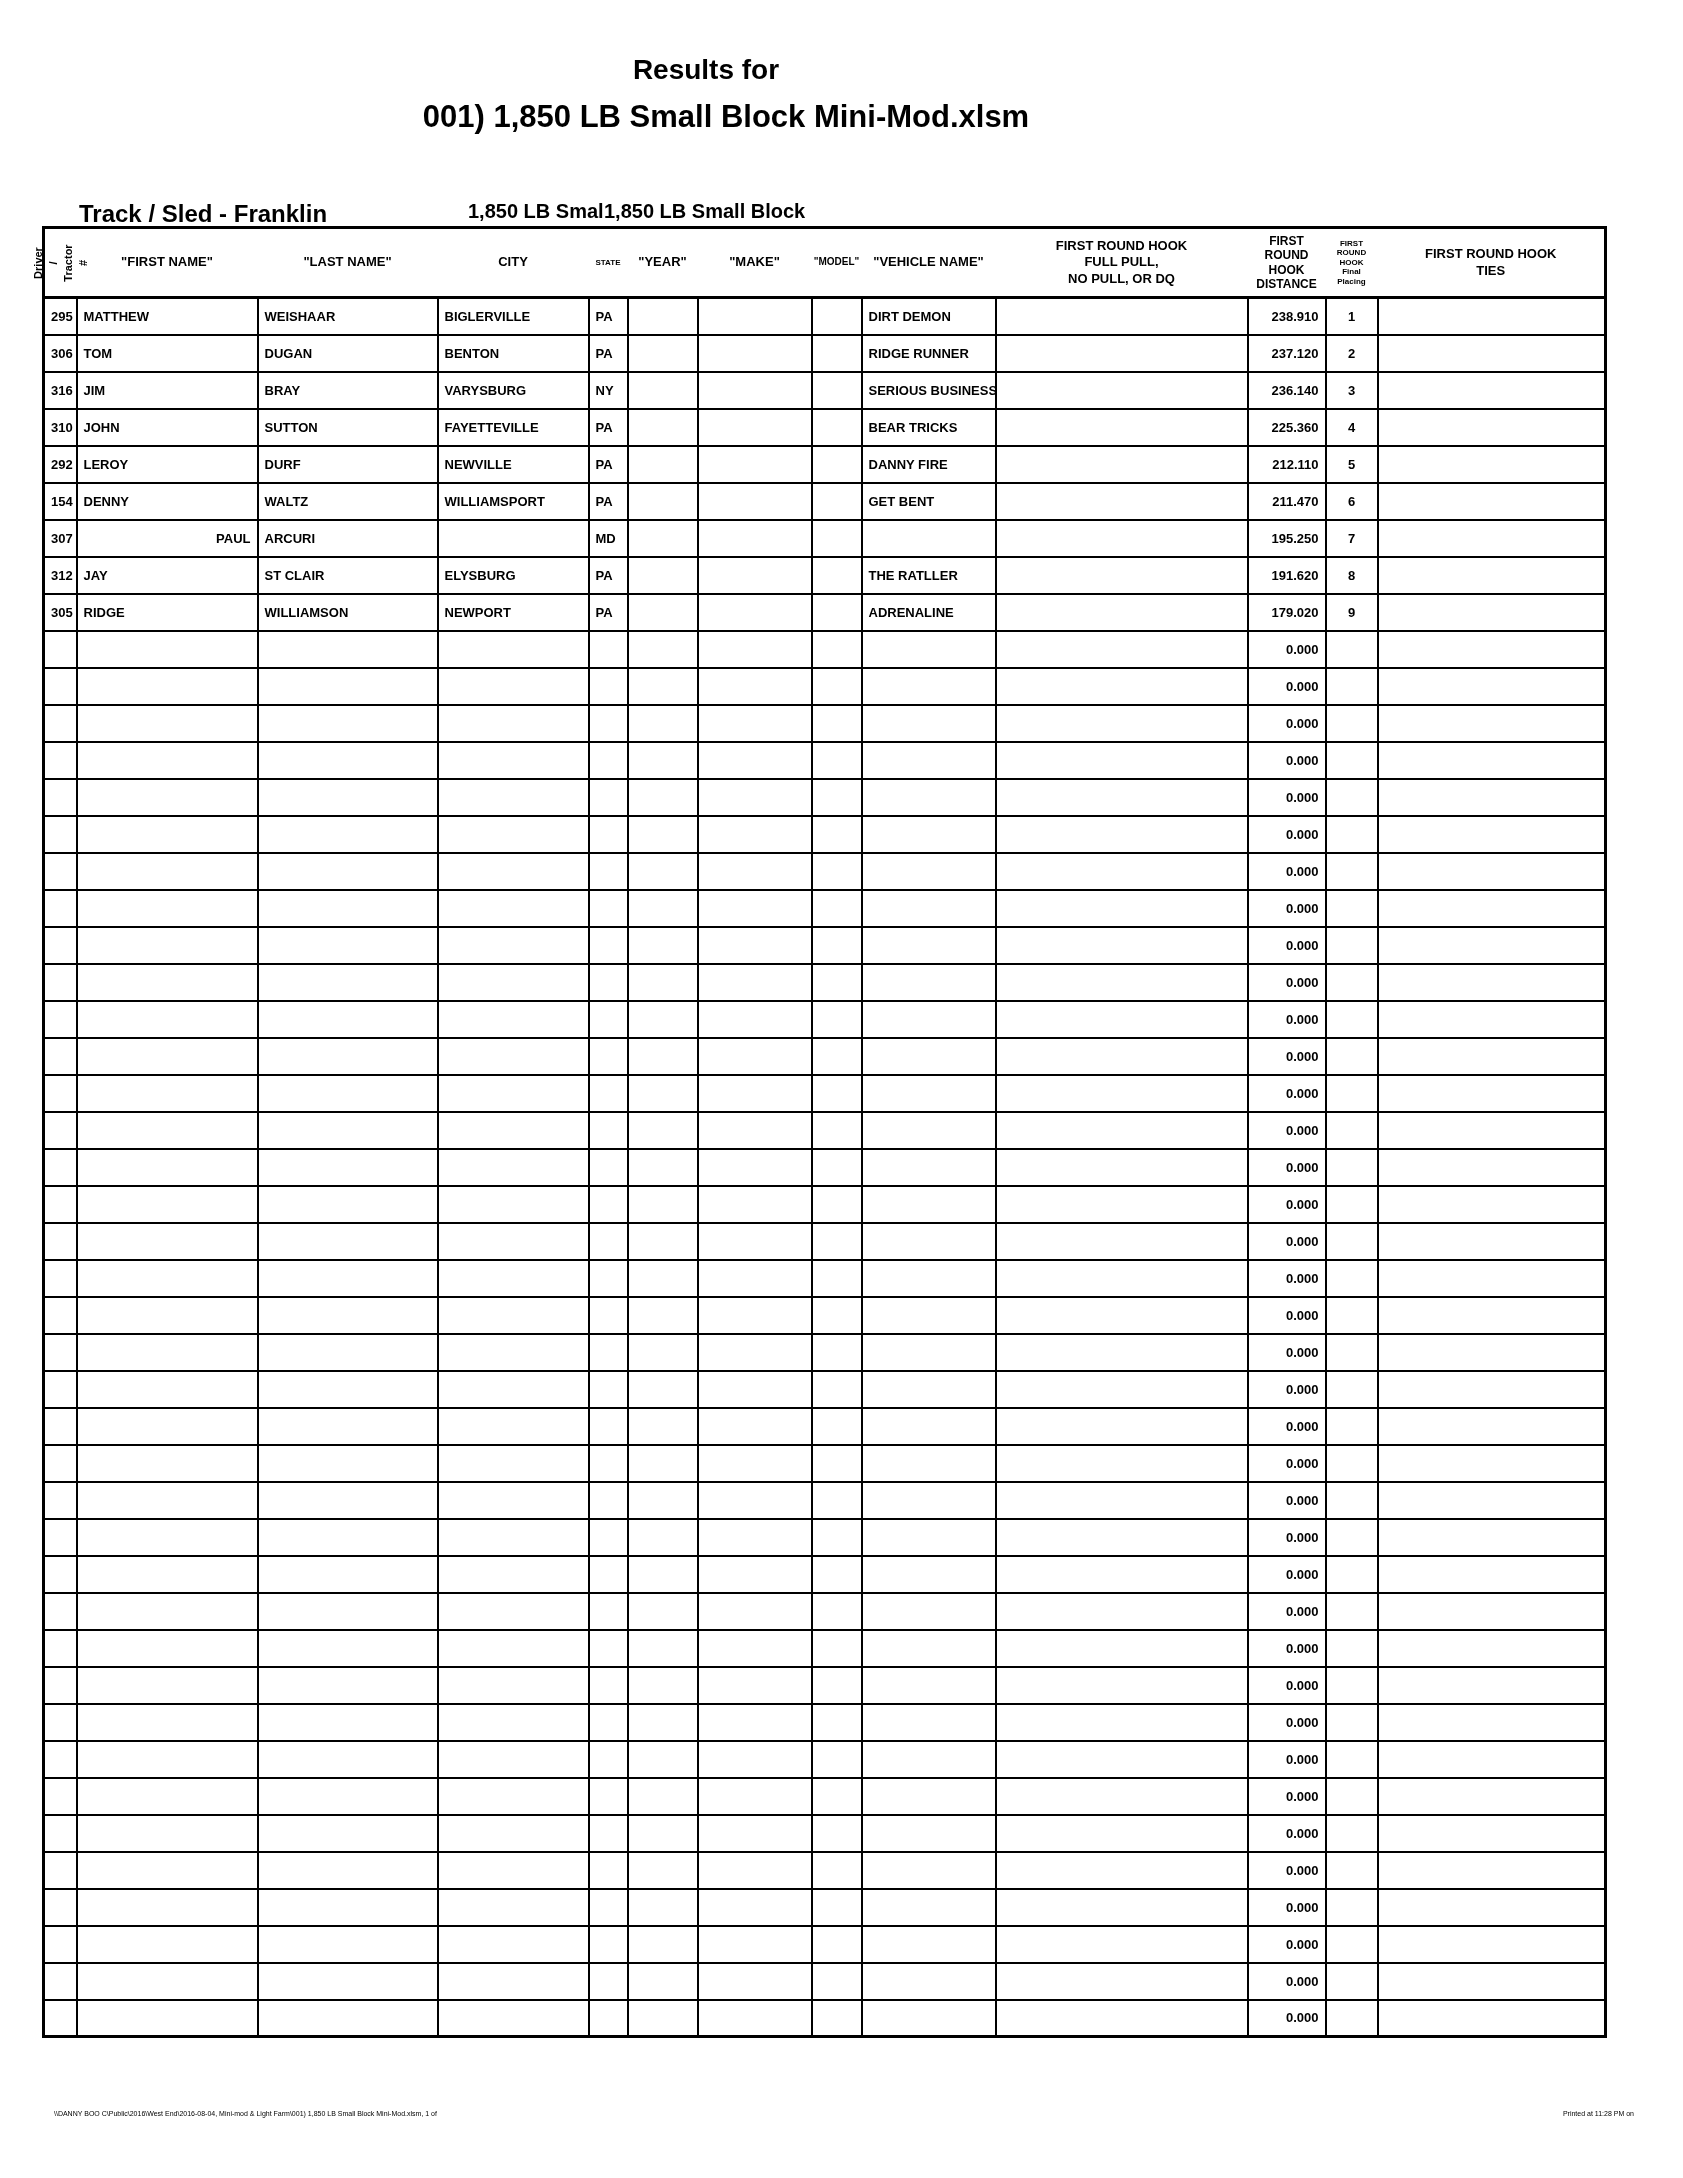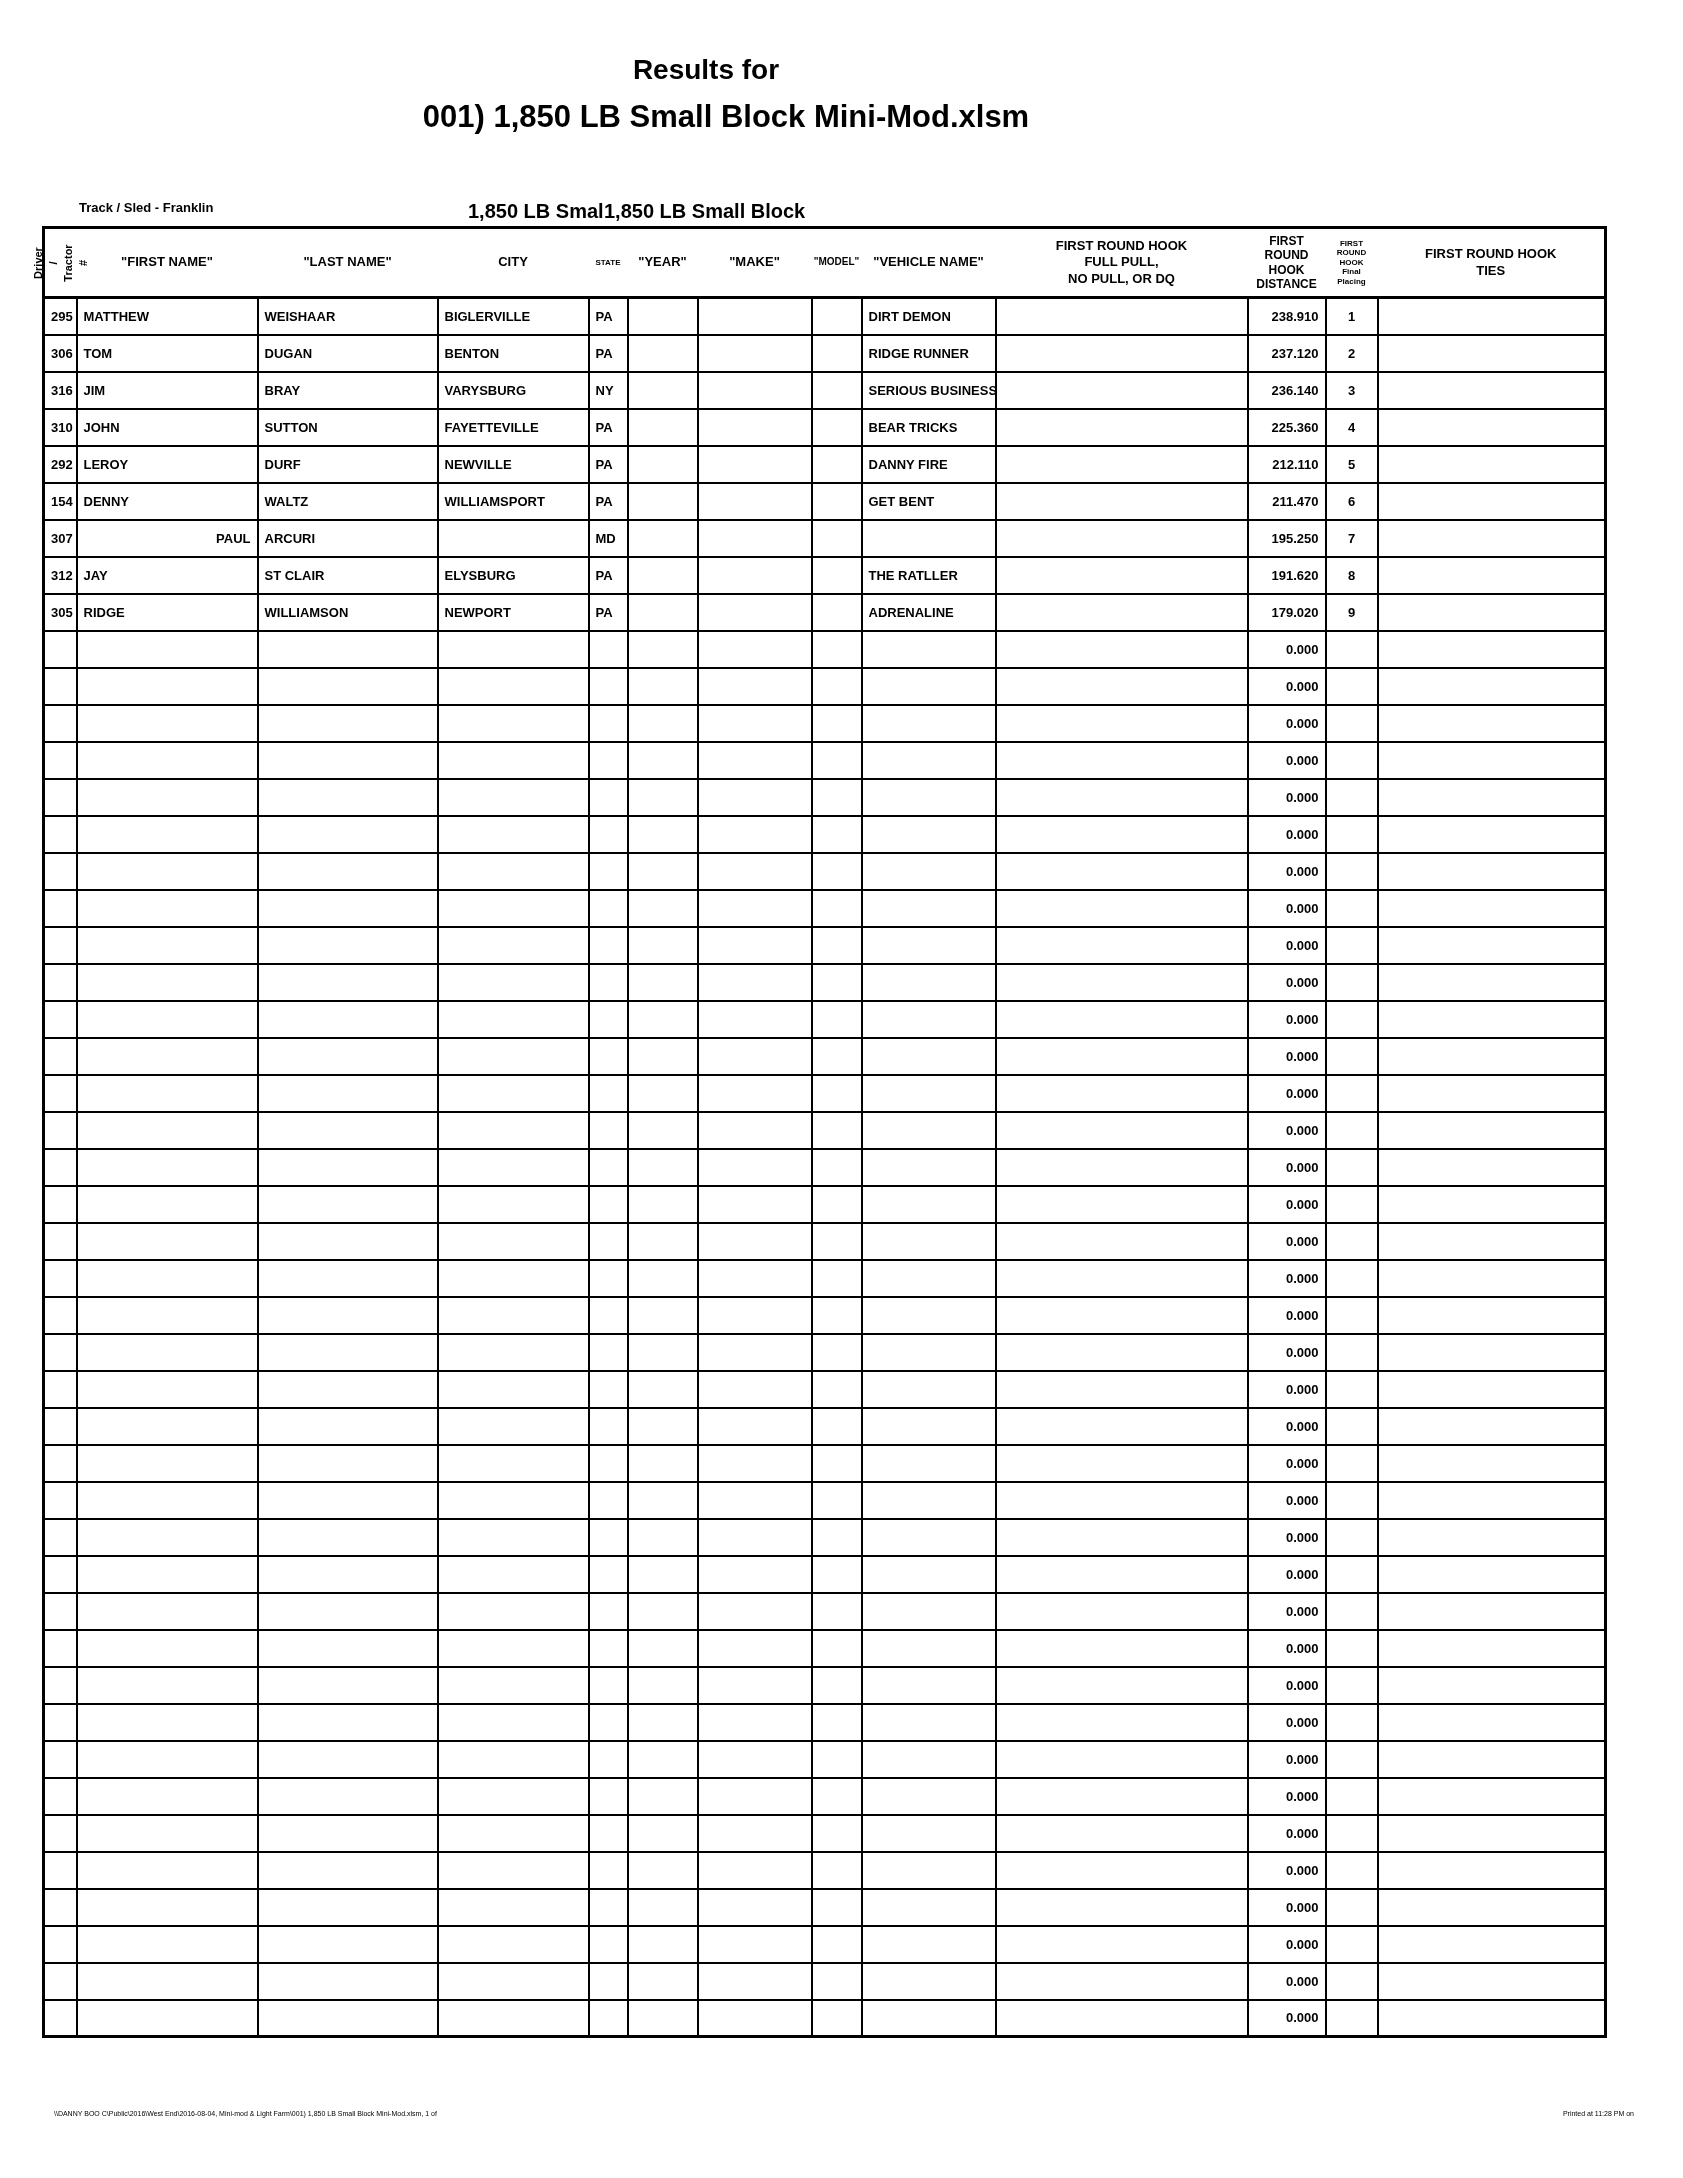--- a/index.html
+++ b/index.html
@@ -13,21 +13,21 @@
   }
   
   .title-block{
     position:absolute;top:55px;left:0;width:1412px;
     text-align:center;font-weight:bold;
   }
   .title-line1{font-size:28px;line-height:1.1;}
   .title-line2{font-size:31px;line-height:1.1;margin-top:14px;padding-left:40px;}
   
   .info-row{position:absolute;top:200px;left:0;width:1683px;height:26px;font-weight:bold;}
-  .track-label{position:absolute;left:79px;top:0;font-size:13px;white-space:nowrap;}
+  .track-label{position:absolute;left:79px;top:0;font-size:24px;white-space:nowrap;}
   .class-truncated{
     position:absolute;left:468px;top:0;width:135px;
     font-size:20px;white-space:nowrap;overflow:hidden;
   }
   .class-full{position:absolute;left:604px;top:0;font-size:20px;white-space:nowrap;}
   
   table.results{
     position:absolute;left:42px;top:226px;
     width:1562px;
     border-collapse:collapse;table-layout:fixed;

